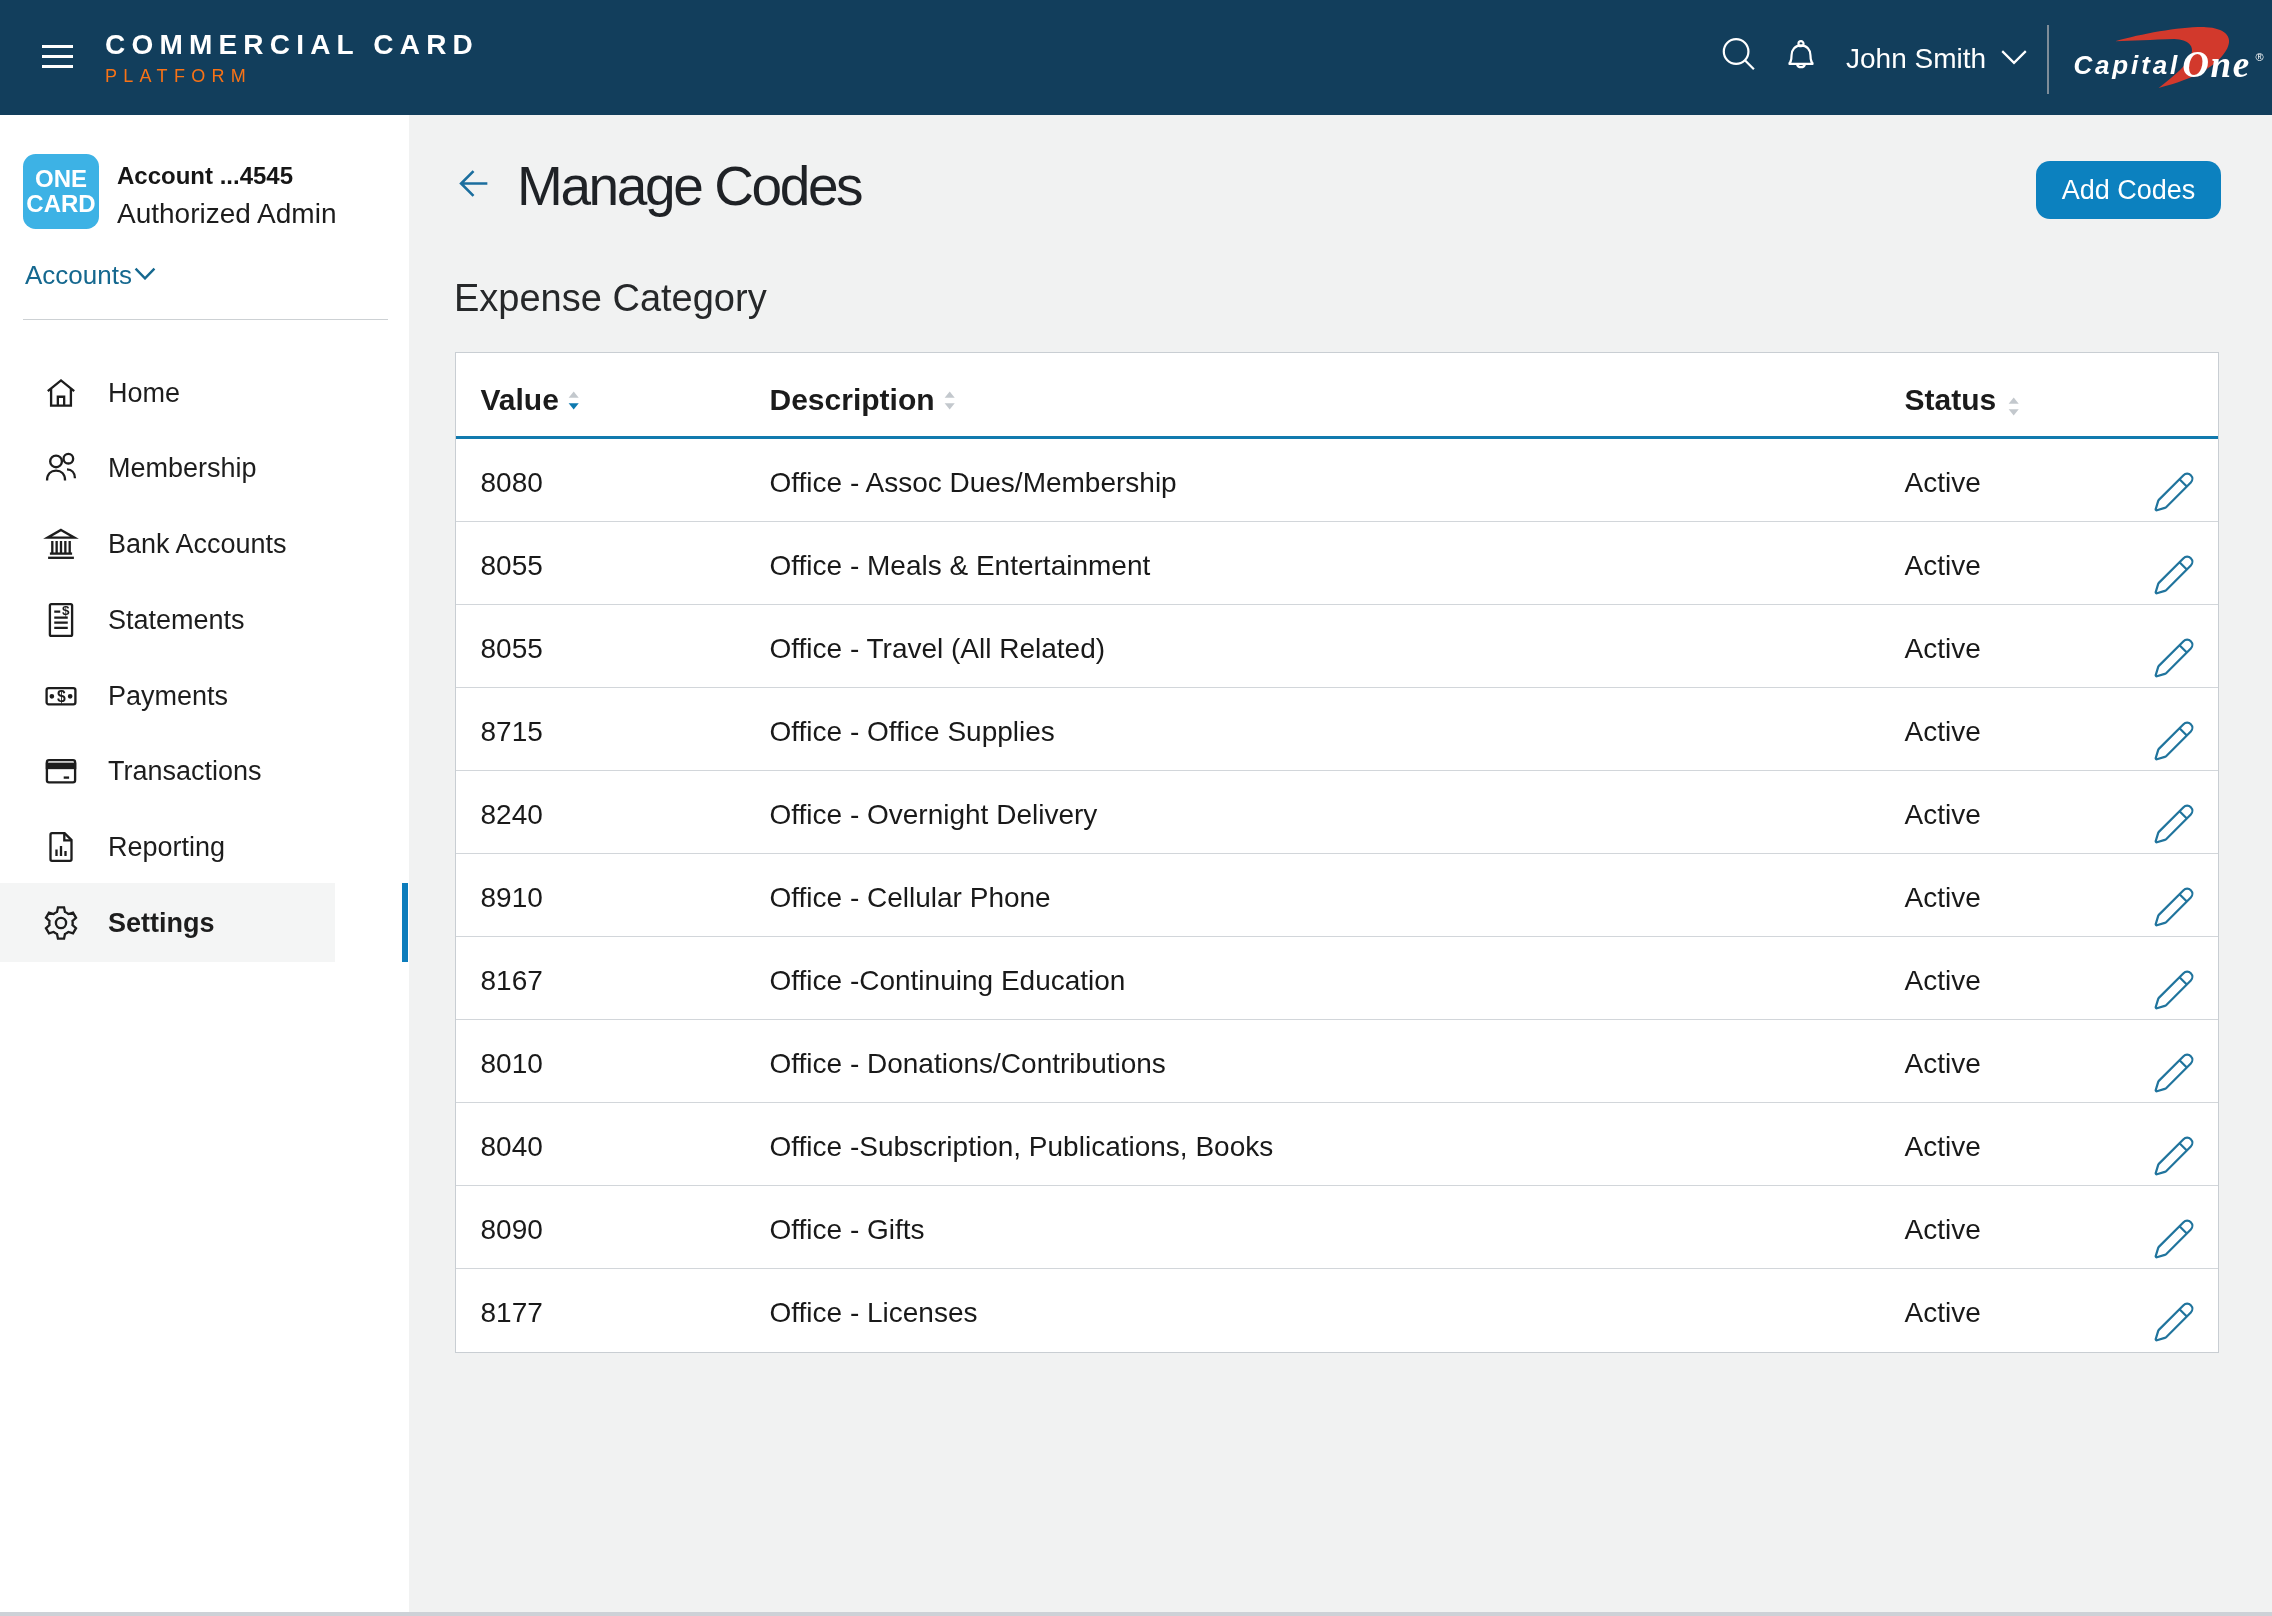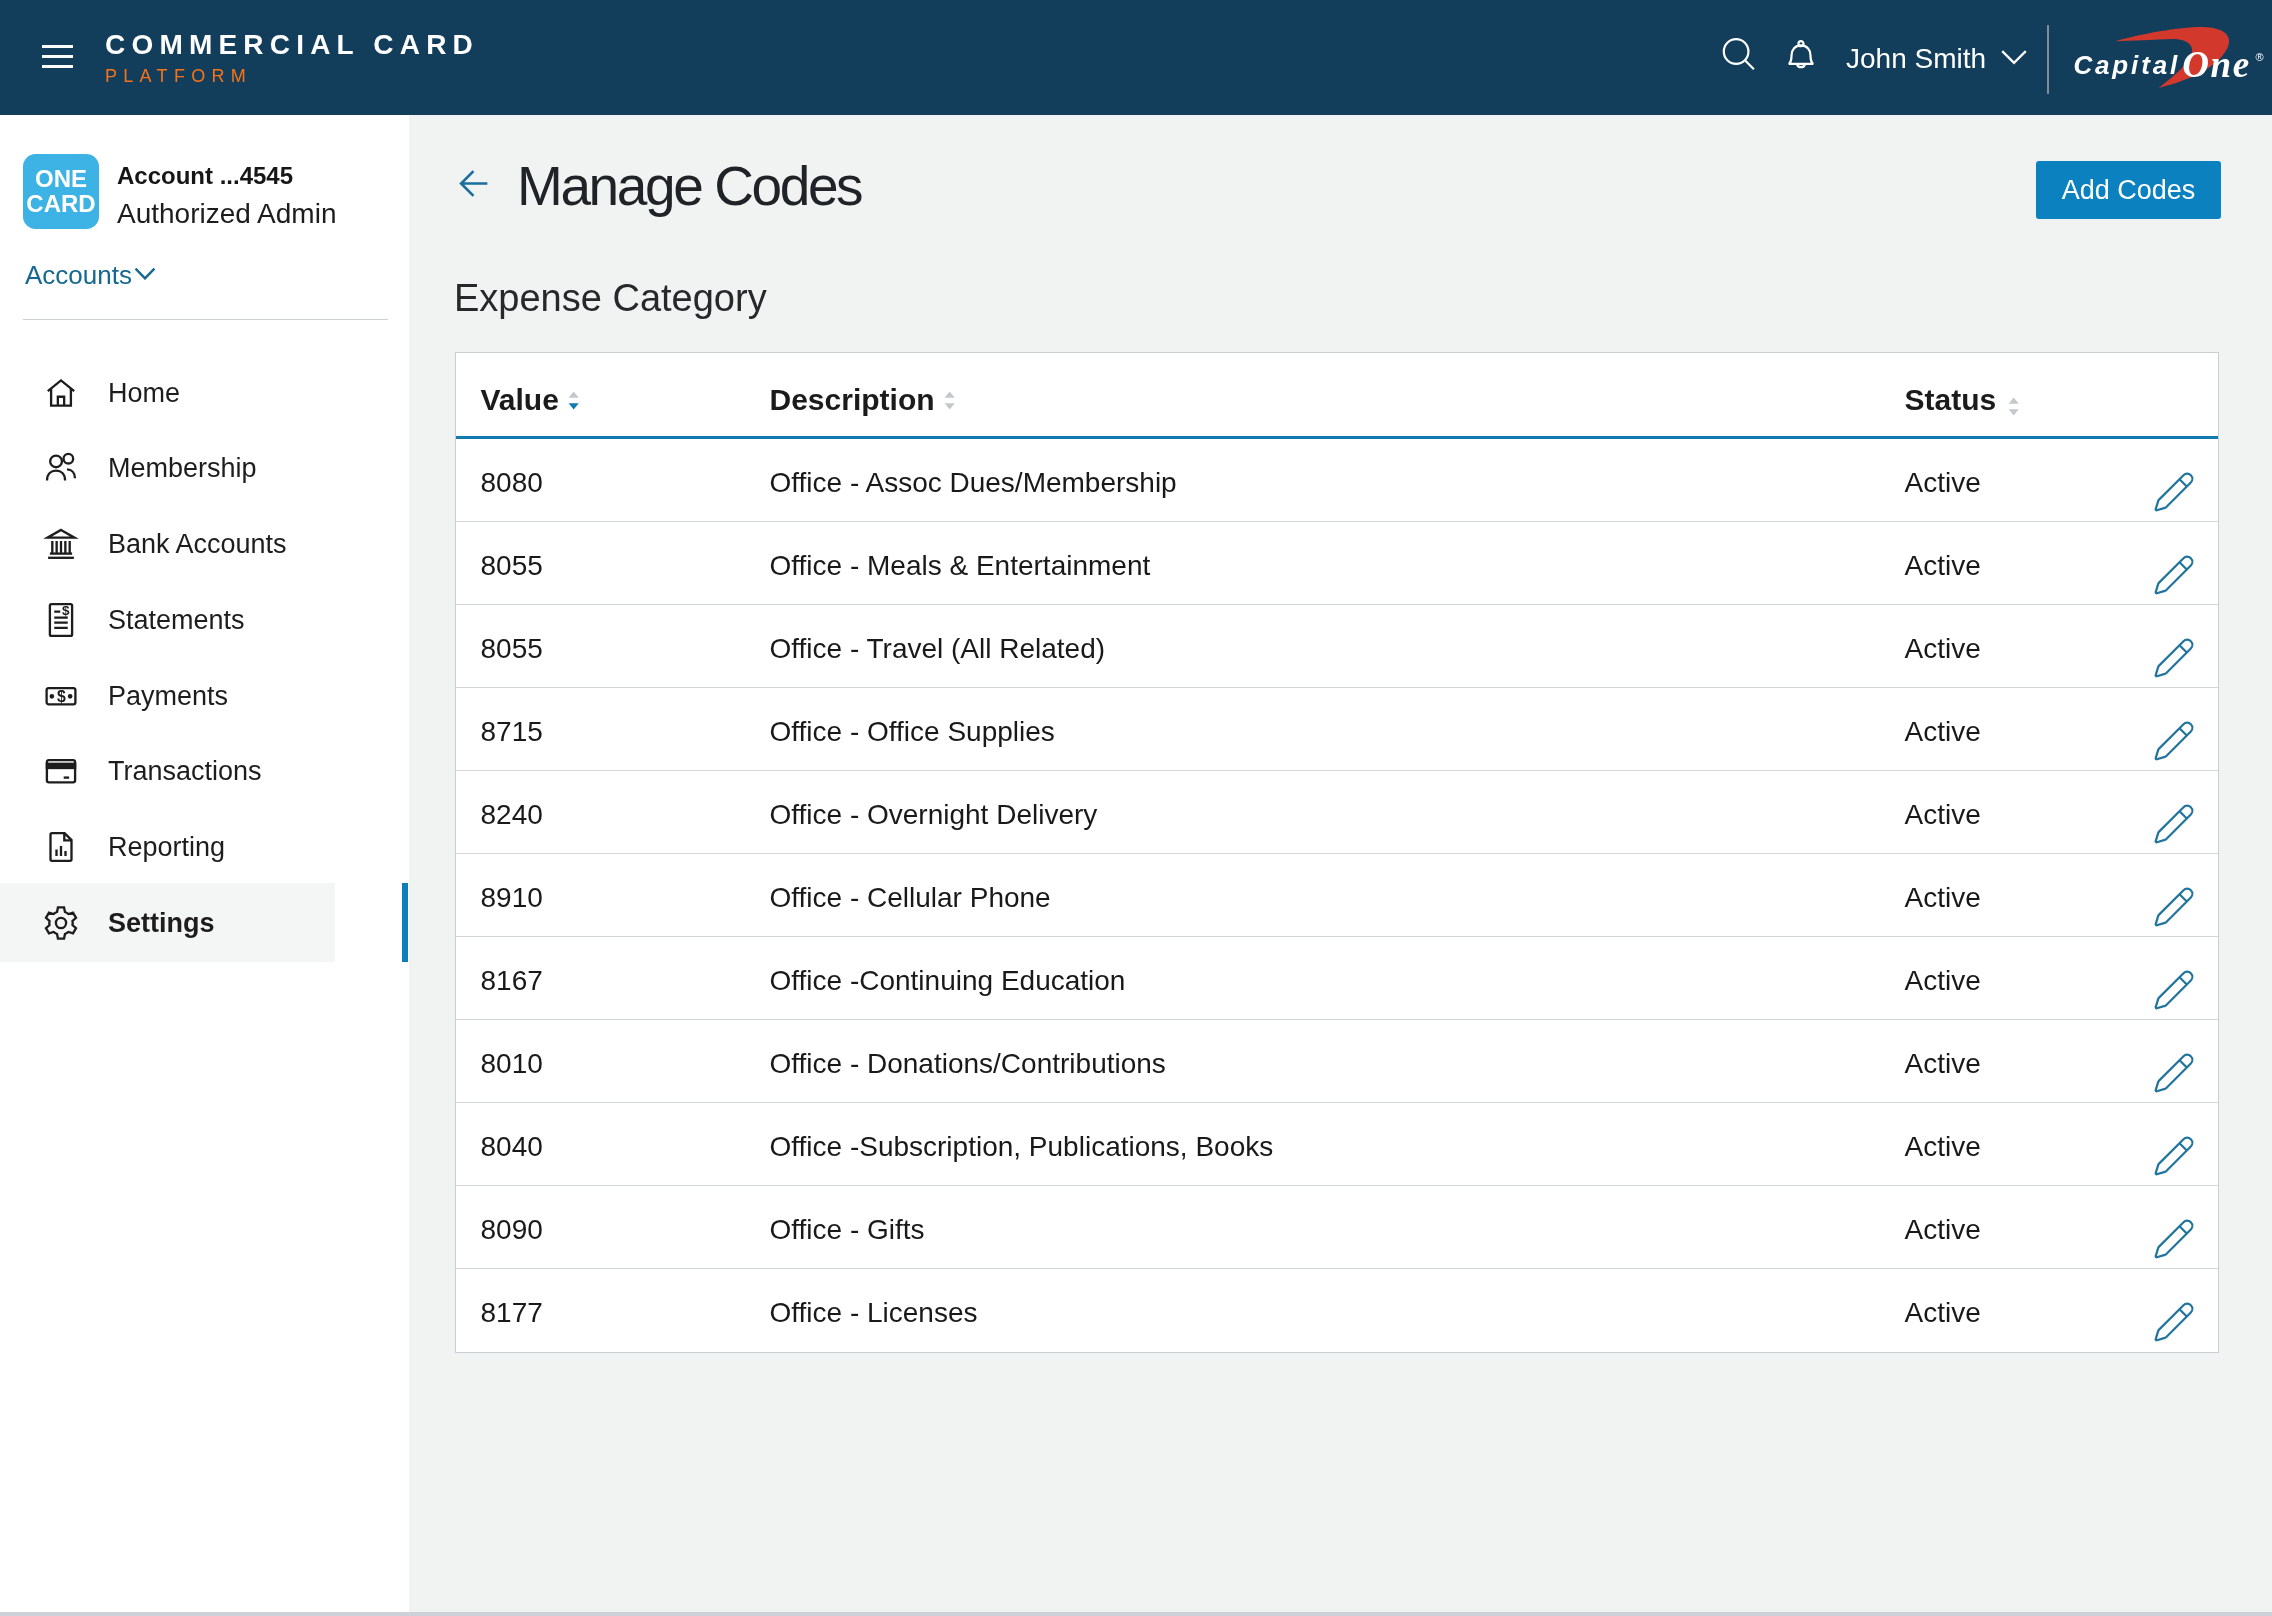--- a/index.html
+++ b/index.html
@@ -21,21 +21,21 @@
 #acclink{position:absolute;left:25px;top:146px;font-size:26px;color:#15688f;line-height:28px}
 #sdiv{position:absolute;left:23px;top:204px;width:365px;height:0.8px;background:#cdd1d4}
 .nav{position:absolute;left:0;width:335px;height:79px}
 .nav svg{position:absolute;left:43px;top:50%;margin-top:-18px}
 .nav span{position:absolute;left:108px;top:50%;margin-top:-16px;font-size:27px;line-height:32px;color:#1d1d1d}
 #nav-settings{background:#f4f5f5}
 #nav-settings span{font-weight:bold}
 #bluebar{position:absolute;left:402px;top:883px;width:6.3px;height:79px;background:#0d7dbc}
 #backarrow{position:absolute;left:456px;top:166px}
 #title{position:absolute;left:517px;top:155px;font-size:55px;line-height:63px;color:#1f2226;letter-spacing:-2.4px}
-#addbtn{position:absolute;left:2036px;top:161px;width:185px;height:58px;border-radius:3px;background:#0c81bf;color:#fff;font-size:27px;display:flex;align-items:center;justify-content:center}
+#addbtn{position:absolute;left:2036px;top:161px;width:185px;height:58px;border-radius:14px;background:#0c81bf;color:#fff;font-size:27px;display:flex;align-items:center;justify-content:center}
 #subtitle{position:absolute;left:454px;top:275px;font-size:38px;line-height:47px;color:#26282a}
 
 #tbl{position:absolute;left:455px;top:352px;width:1764px;height:1001px;background:#fff;border:0.8px solid #c9ced3}
 #thead{display:flex;height:86px;border-bottom:3.2px solid #117aae;align-items:center;padding-top:11px;font-weight:bold;font-size:30px;color:#1b1b1b}
 .row{display:flex;height:83px;border-bottom:0.8px solid #d2d6da;align-items:center;padding-top:5.5px;font-size:28px;color:#191919}
 .row:last-child{border-bottom:none;height:82px}
 .c4 svg{margin-top:19px}
 .c1{width:289px;padding-left:24.5px;flex:none;display:flex;align-items:center}
 .c2{flex:1;padding-left:24.5px;display:flex;align-items:center}
 .c3{width:250px;padding-left:24.5px;flex:none;display:flex;align-items:flex-end}

